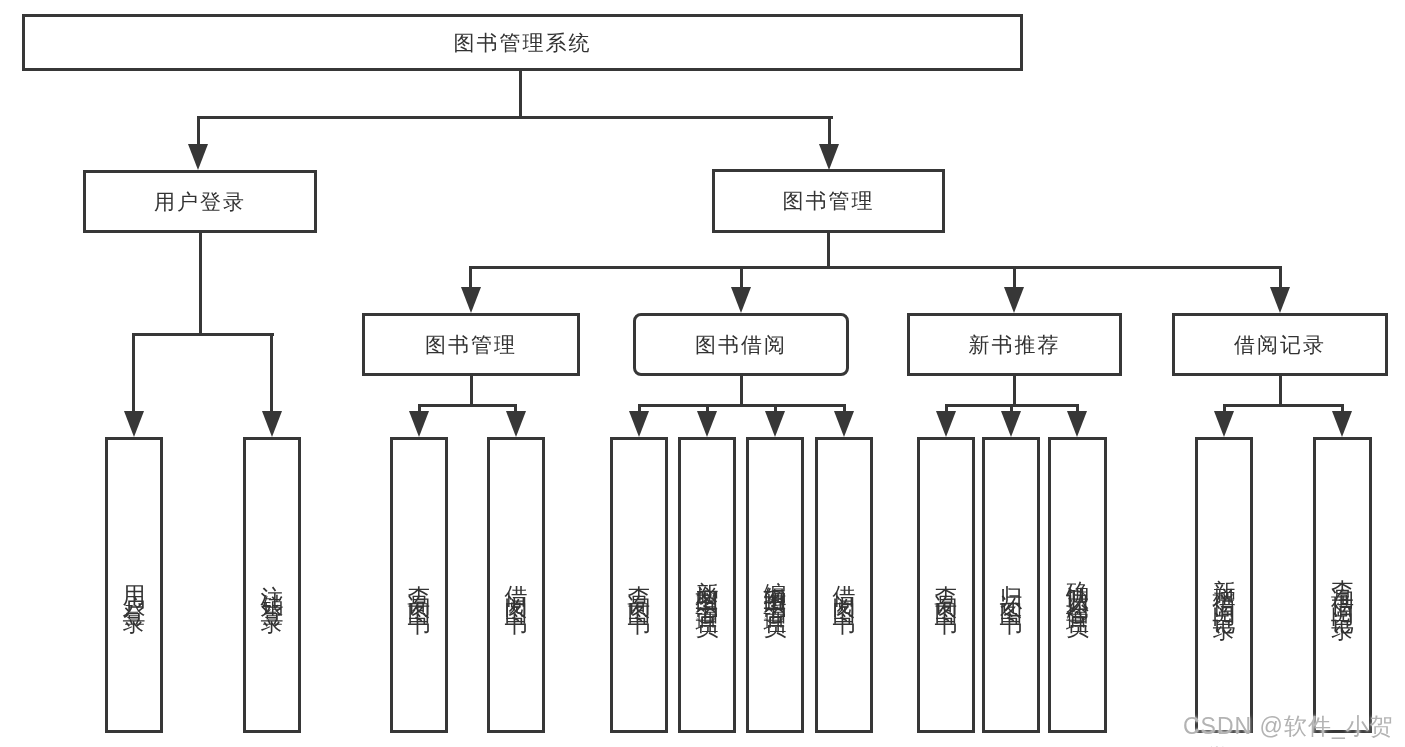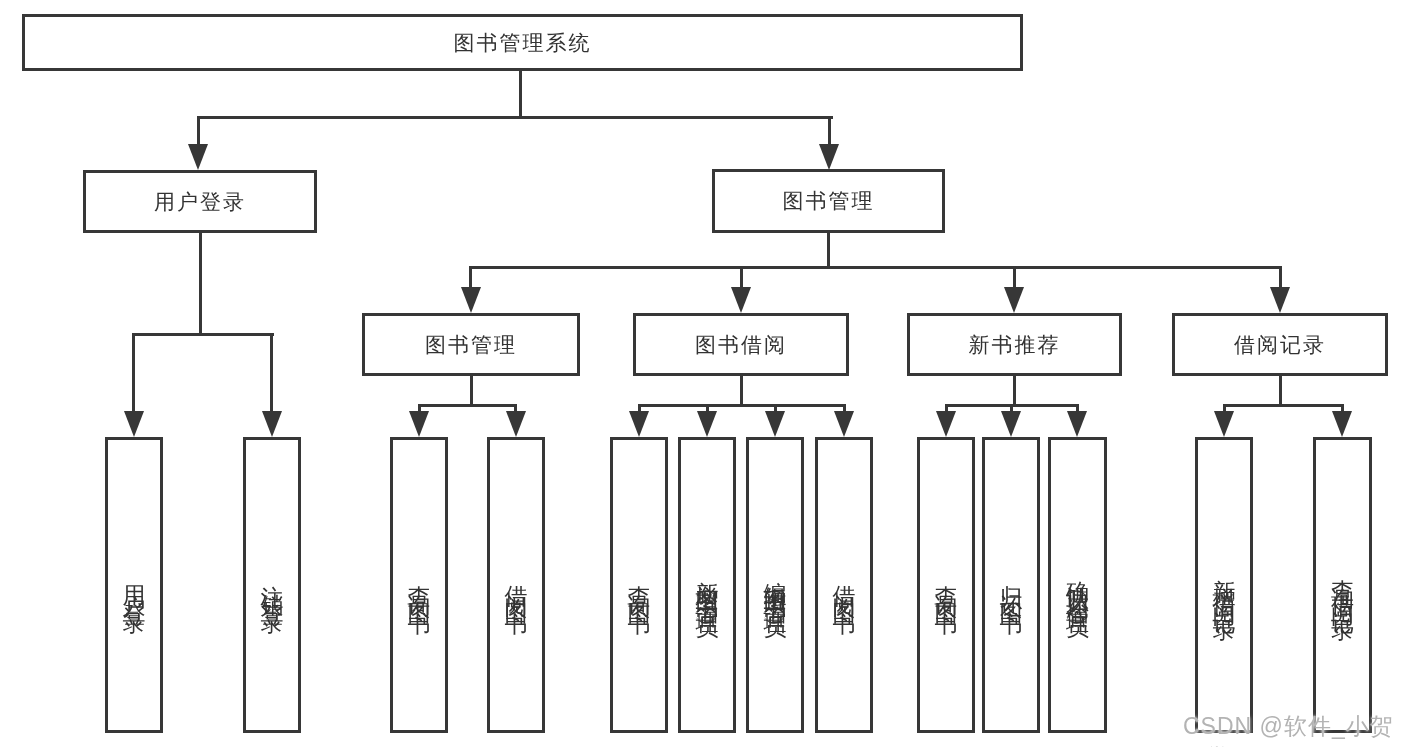--- a/index.html
+++ b/index.html
@@ -73,21 +73,21 @@
   <div class="vline" style="left:469px; top:266px; height:24px;"></div>
   <div class="arrow" style="left:461px; top:287px;"></div>
   <div class="vline" style="left:740px; top:266px; height:24px;"></div>
   <div class="arrow" style="left:731px; top:287px;"></div>
   <div class="vline" style="left:1013px; top:266px; height:24px;"></div>
   <div class="arrow" style="left:1004px; top:287px;"></div>
   <div class="vline" style="left:1279px; top:266px; height:24px;"></div>
   <div class="arrow" style="left:1270px; top:287px;"></div>
 
   <div class="node" style="left:362px; top:313px; width:218px; height:63px;">图书管理</div>
-  <div class="node" style="left:633px; top:313px; width:216px; height:63px;">图书借阅</div>
+  <div class="node" style="left:633px; top:313px; width:216px; height:63px;border-radius:8px;">图书借阅</div>
   <div class="node" style="left:907px; top:313px; width:215px; height:63px;">新书推荐</div>
   <div class="node" style="left:1172px; top:313px; width:216px; height:63px;">借阅记录</div>
 
   <div class="vline" style="left:470px; top:376px; height:30px;"></div>
   <div class="hline" style="left:418px; top:404px; width:99px;"></div>
   <div class="vline" style="left:418px; top:404px; height:12px;"></div>
   <div class="arrow" style="left:409px; top:411px;"></div>
   <div class="vline" style="left:514px; top:404px; height:12px;"></div>
   <div class="arrow" style="left:506px; top:411px;"></div>
 

